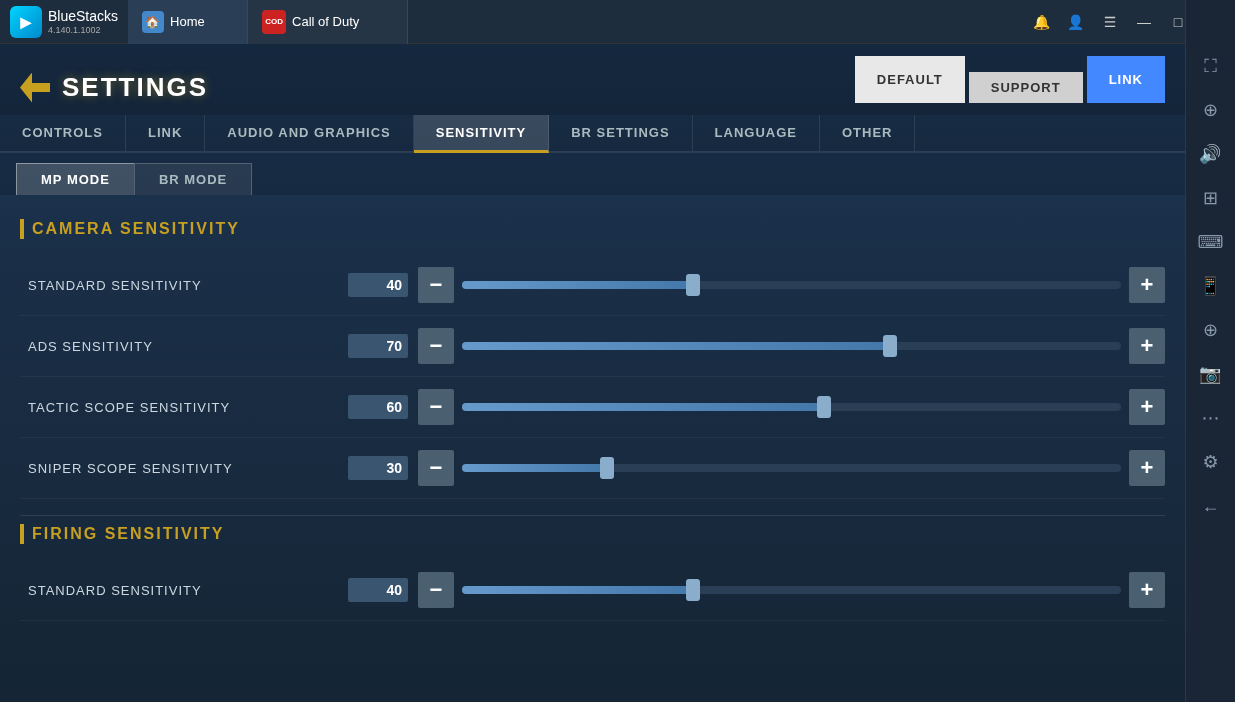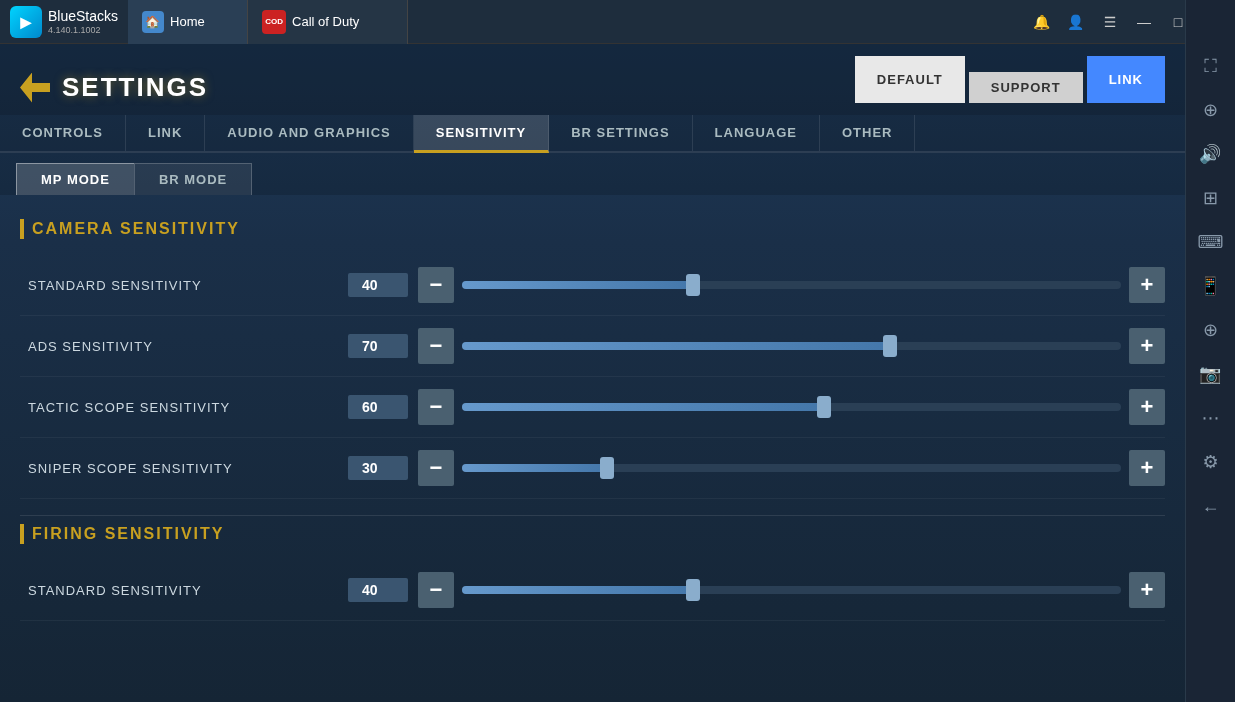--- a/index.html
+++ b/index.html
@@ -218,23 +218,23 @@
       color: #ccd8e0;
       font-size: 13px; font-weight: normal;
       letter-spacing: 1px;
       flex: 0 0 320px;
       margin-left: 8px;
     }
     .sens-value {
       background: #3a5570;
       color: white;
       font-size: 14px; font-weight: bold;
-      padding: 4px 14px;
+      padding: 4px 6px;
       min-width: 60px;
-      text-align: left;
+      text-align: right;
       border-radius: 2px;
       margin-right: 10px;
     }
     .slider-container {
       display: flex; align-items: center; gap: 8px;
       flex: 1;
     }
     .slider-minus, .slider-plus {
       width: 36px; height: 36px;
       background: #4a6070;

